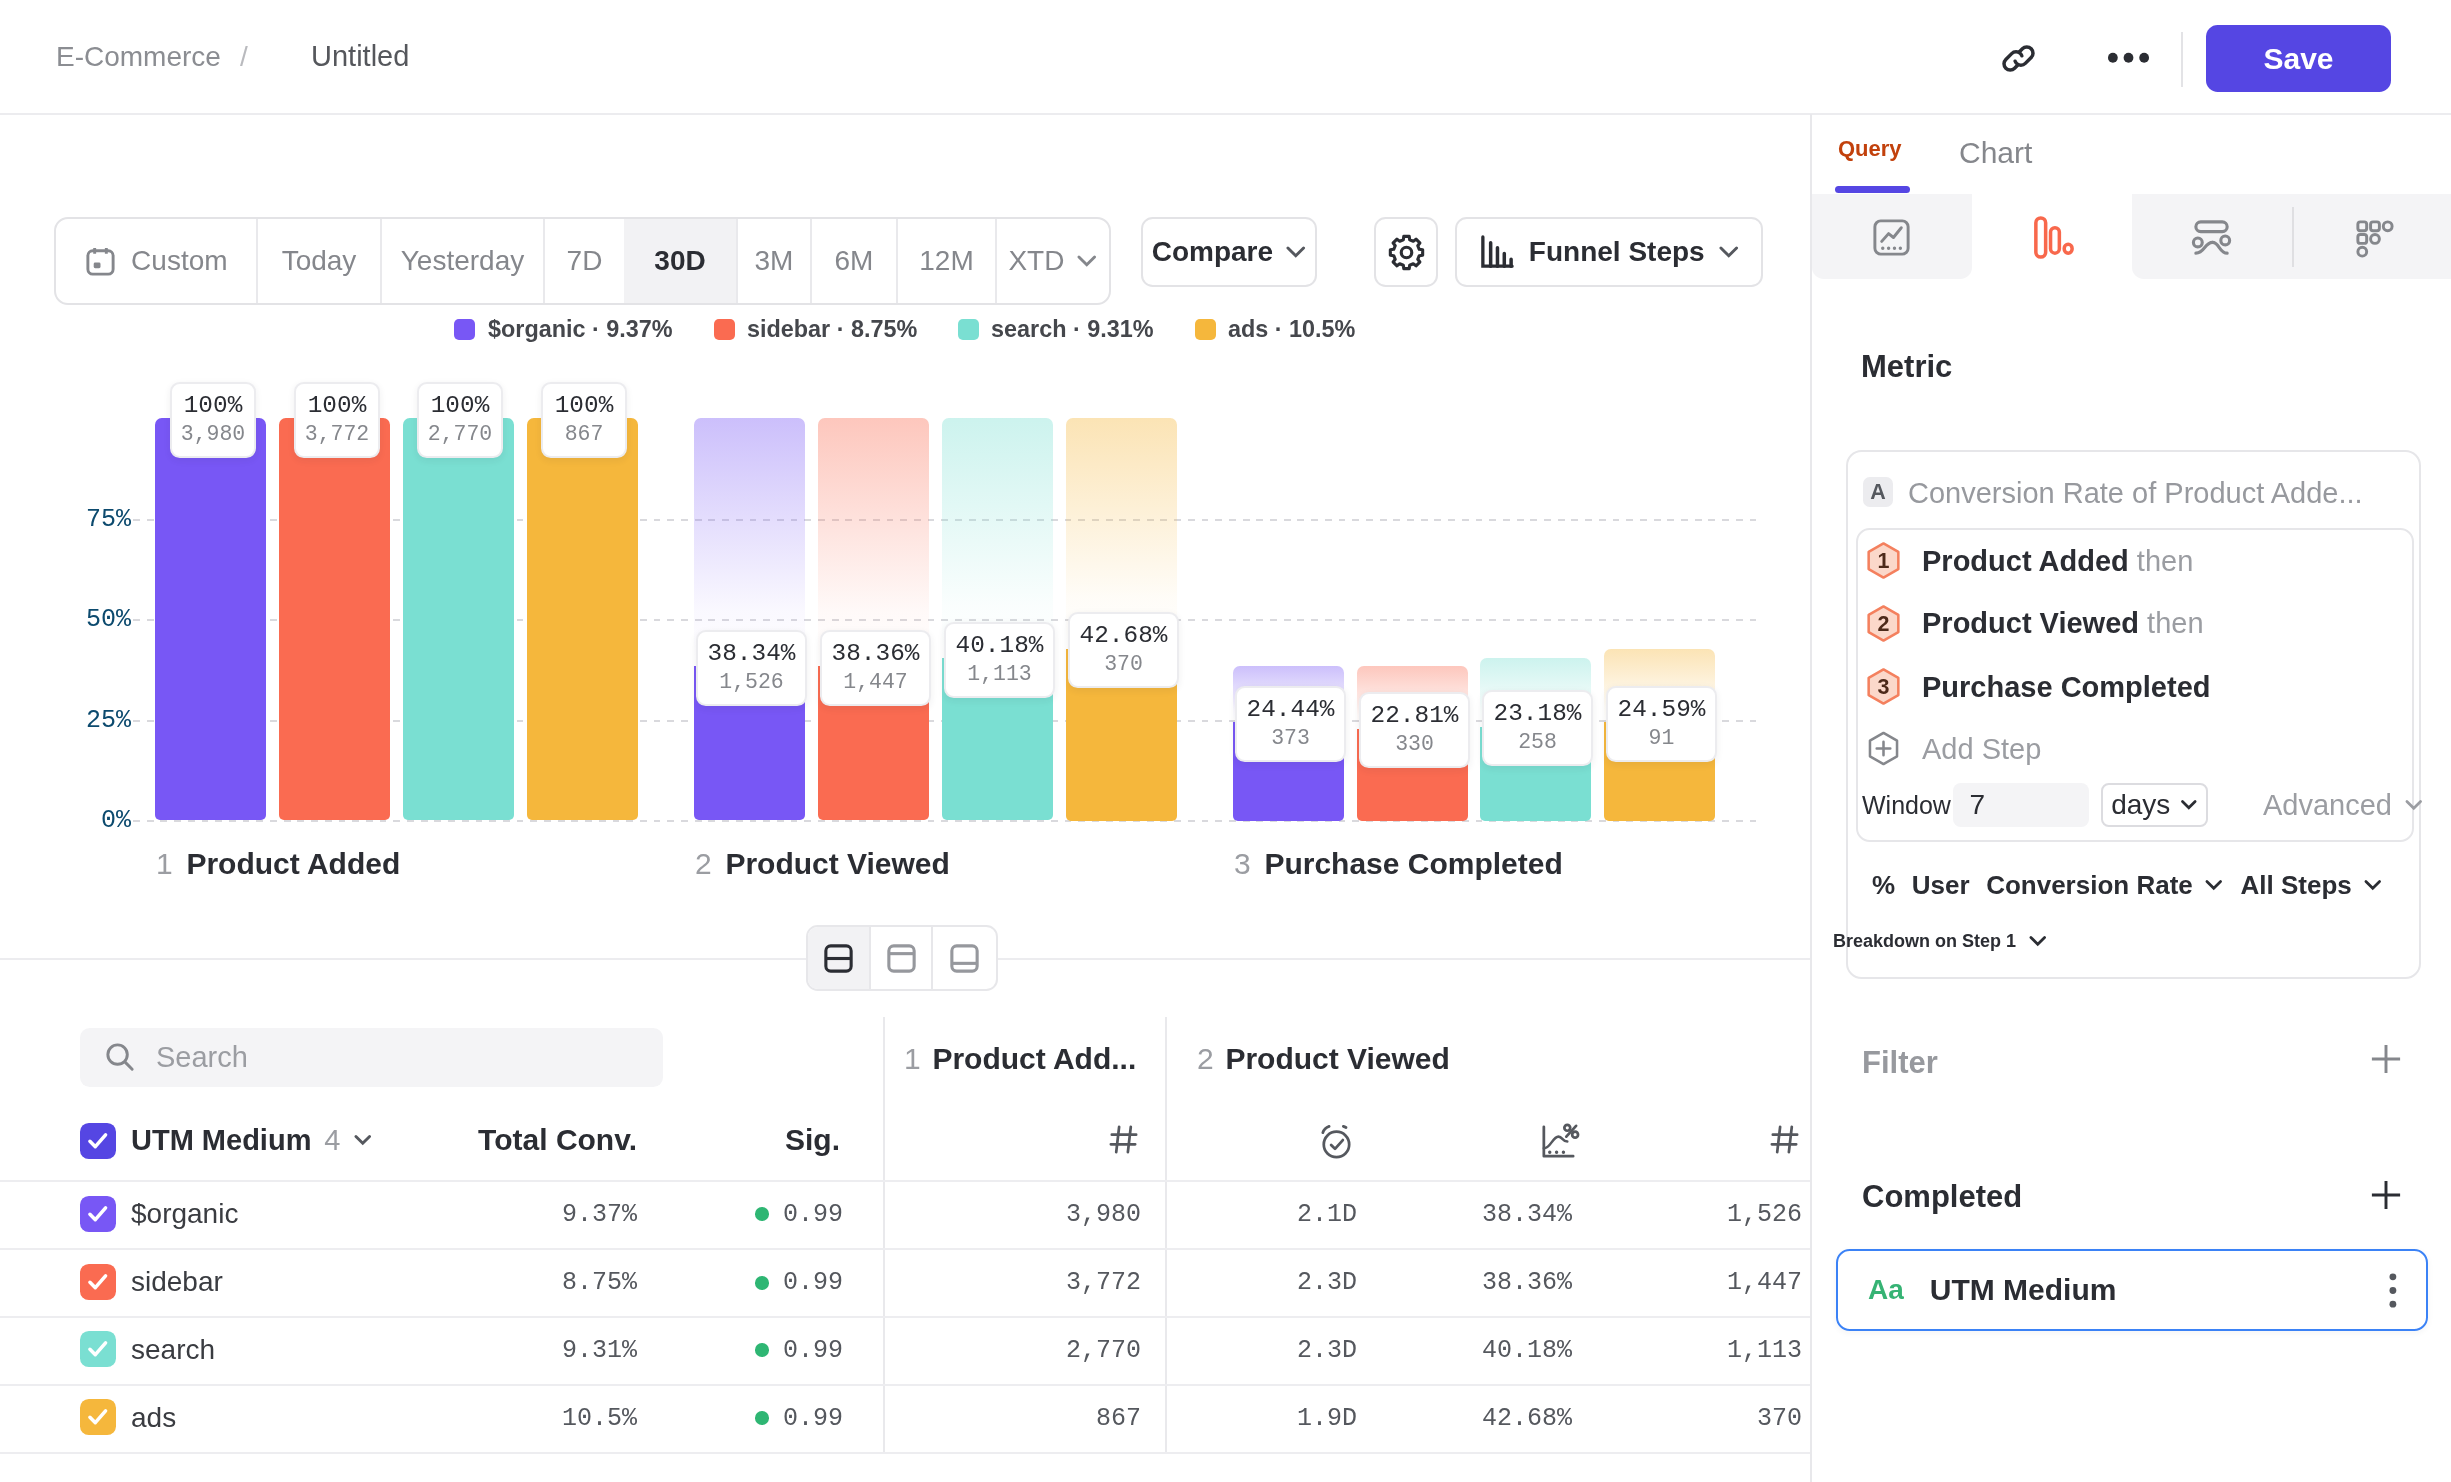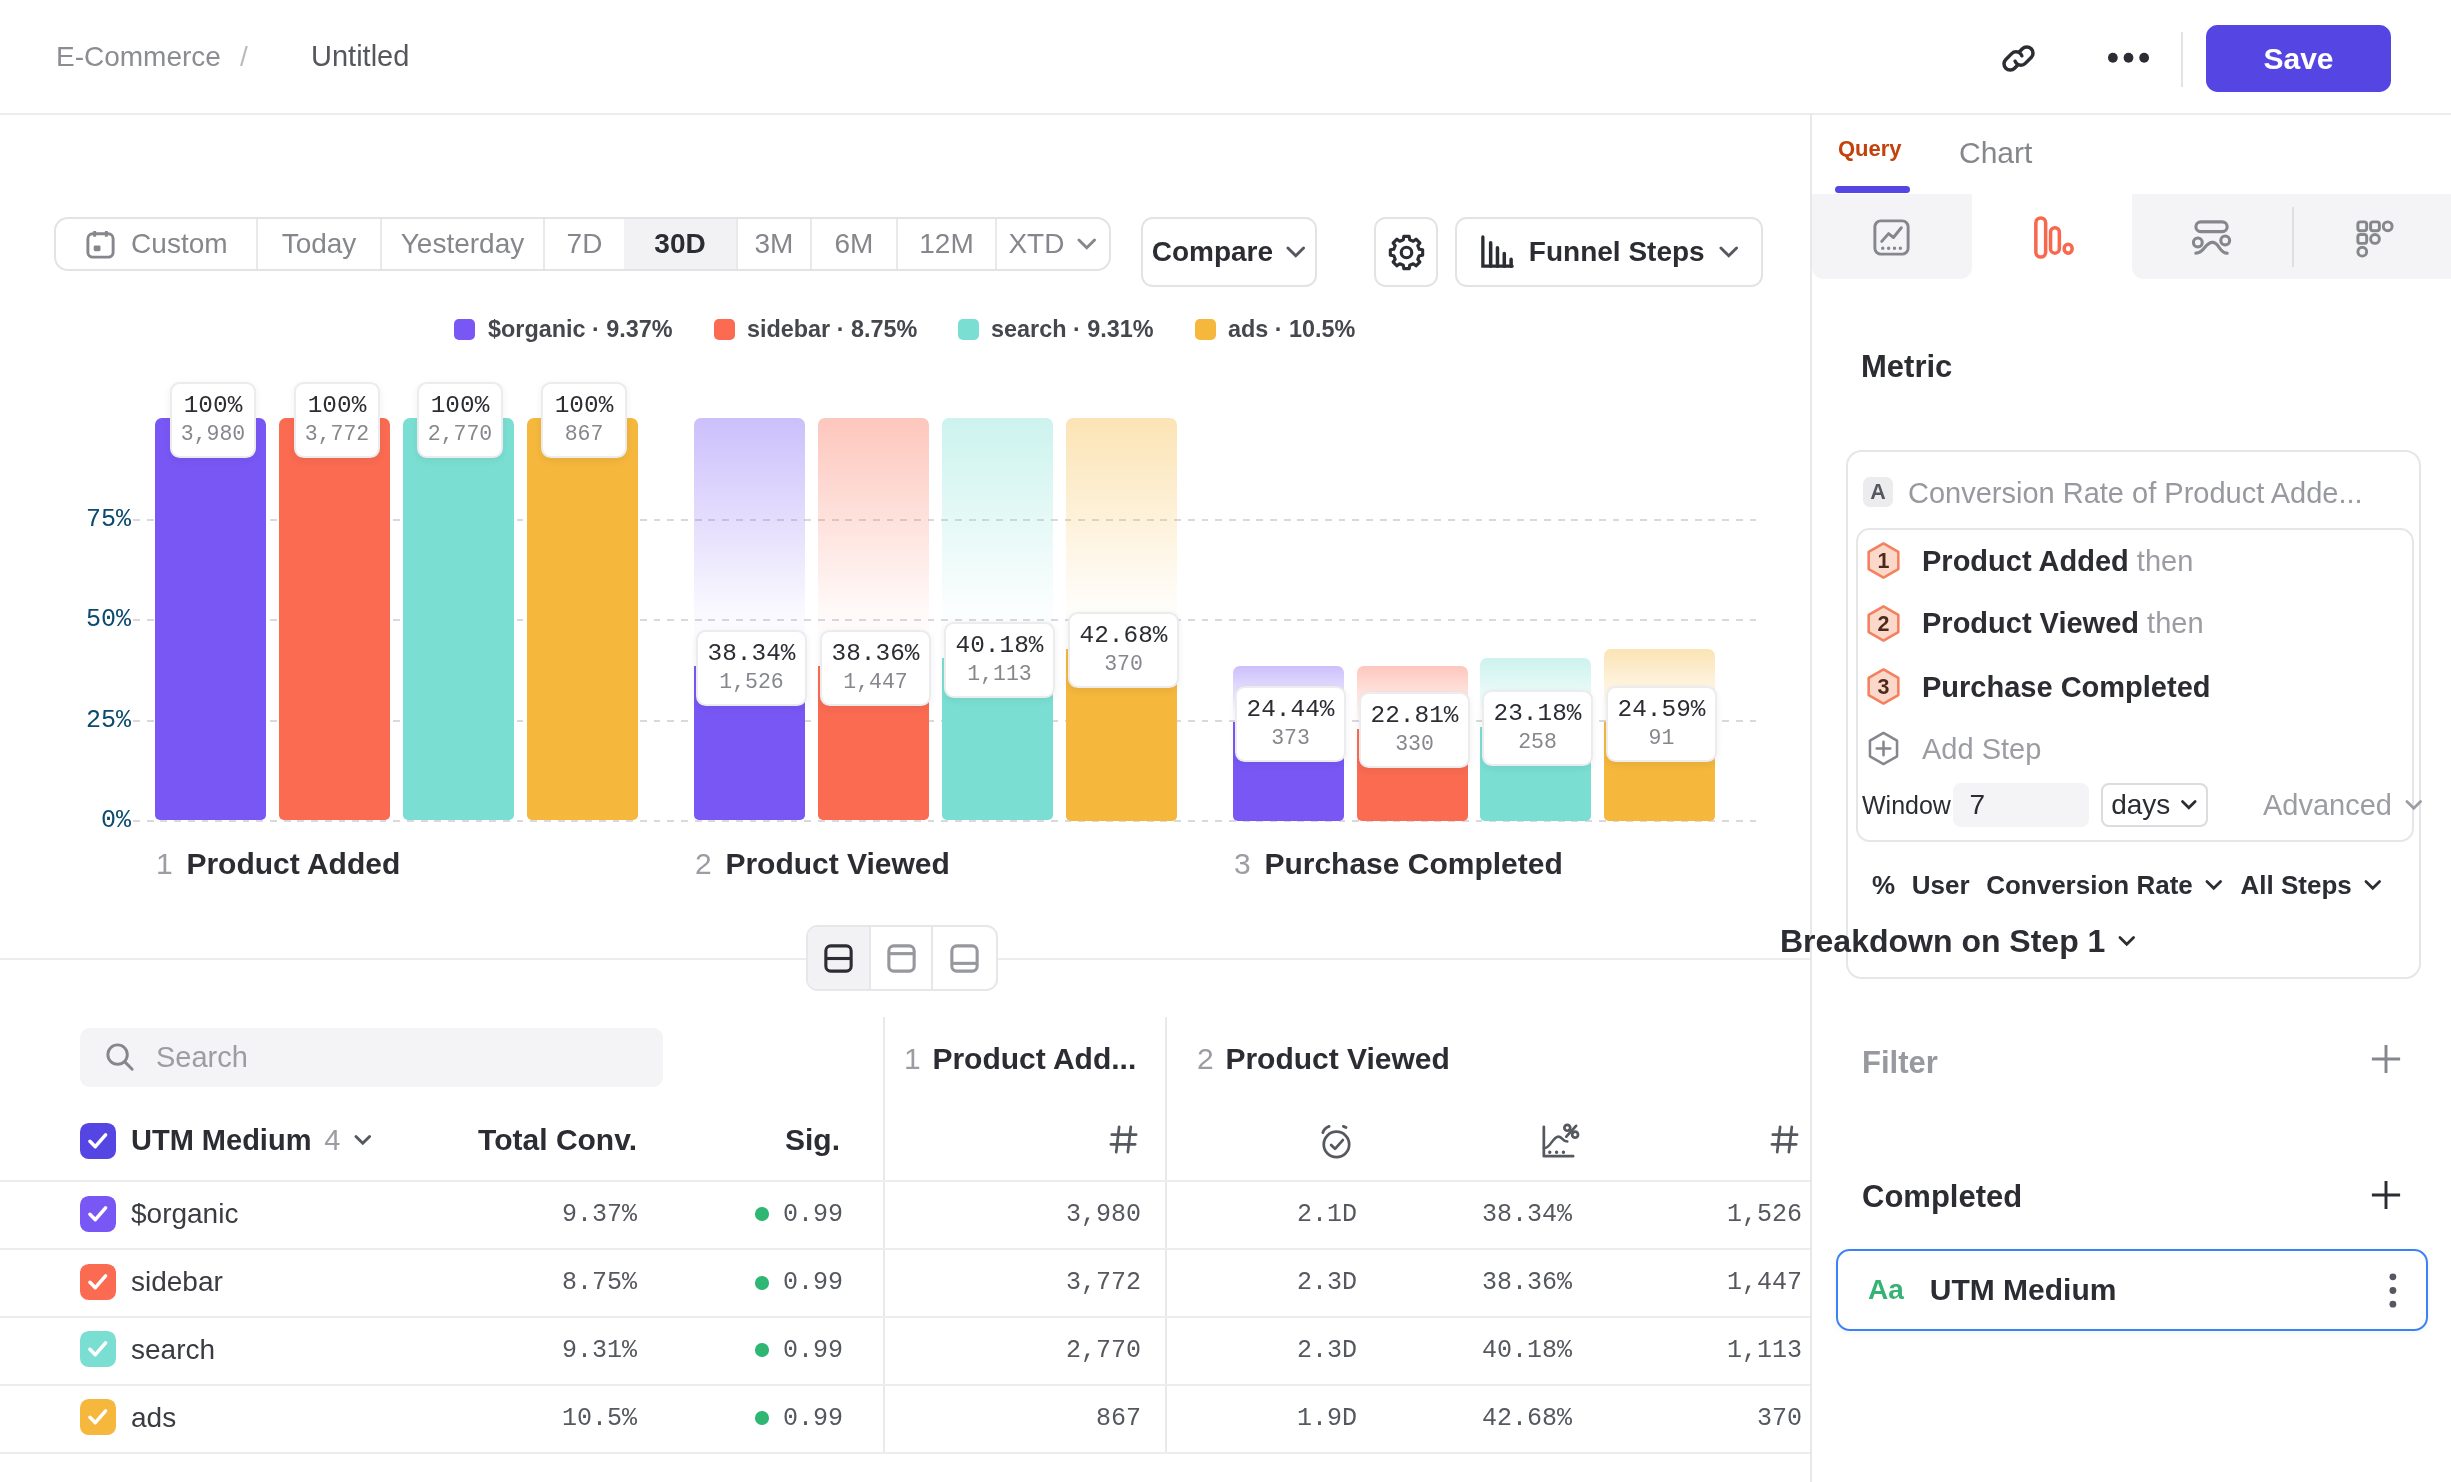--- a/index.html
+++ b/index.html
@@ -43,21 +43,21 @@
 <svg class="abs" style="left:2107px;top:47px;" width="43" height="21.5" viewBox="0 0 44 22" fill="#2b2d33">
   <circle cx="6" cy="11" r="5"></circle>
       <circle cx="22" cy="11" r="5"></circle>
       <circle cx="38" cy="11" r="5"></circle>
 </svg>
 <div class="vline" style="left:2181px;top:32px;height:55px;background:#e3e3e6;"></div>
 <div class="abs" style="left:2206px;top:25px;width:185px;height:67px;background:#5546e3;border-radius:11.7px;
      display:flex;align-items:center;justify-content:center;color:#fff;font-size:30px;font-weight:700;">Save</div>
 <div class="hline" style="top:113px;width:2452px;"></div>
 
-<div class="abs" style="left:54px;top:217px;width:1057px;height:54px;border:2px solid #e3e3e6;border-radius:14px;
+<div class="abs" style="left:54px;top:217px;width:1057px;height:88px;border:2px solid #e3e3e6;border-radius:14px;
      box-sizing:border-box;display:flex;">
   <div class="seg" style="width:200px;border-right:2px solid #e9e9ec;gap:13.7px;">
     <svg width="33" height="33" viewBox="0 0 34 34" fill="none" stroke="#85878c" stroke-width="3">
       <rect x="4" y="6" width="26" height="24" rx="5"></rect>
       <path d="M11 3 v6 M23 3 v6"></path>
       <rect x="10" y="18" width="7" height="6" rx="1.5" fill="#85878c" stroke="none"></rect>
     </svg>
     Custom</div>
   <div class="seg" style="width:122px;border-right:2px solid #e9e9ec;">Today</div>
   <div class="seg" style="width:161px;border-right:2px solid #e9e9ec;">Yesterday</div>
@@ -388,21 +388,21 @@
         <span>User</span>
 <span class="row" style="gap:11.7px;">Conversion Rate
 <svg width="19.5" height="12.7" viewBox="0 0 20 13" fill="none" stroke="#2b2d33" stroke-width="2.8" stroke-linecap="round">
             <path d="M3 3 l7 7 7-7"></path>
           </svg></span>
 <span class="row" style="gap:11.7px;">All Steps
 <svg width="19.5" height="12.7" viewBox="0 0 20 13" fill="none" stroke="#2b2d33" stroke-width="2.8" stroke-linecap="round">
             <path d="M3 3 l7 7 7-7"></path>
           </svg></span>
 </div>
-<div class="abs row" style="left:1780px;top:941px;transform:translateY(-50%);font-size:32px;color:#2b2d33;font-weight:600;gap:11.7px;">Breakdown on Step 1
+<div class="abs row" style="left:1833px;top:941px;transform:translateY(-50%);font-size:18px;color:#2b2d33;font-weight:600;gap:11.7px;">Breakdown on Step 1
 <svg width="19.5" height="12.7" viewBox="0 0 20 13" fill="none" stroke="#2b2d33" stroke-width="2.8" stroke-linecap="round">
           <path d="M3 3 l7 7 7-7"></path>
         </svg></div>
 <div class="abs" style="left:1862px;top:1045px;font-size:31px;color:#97999e;font-weight:700;">Filter</div>
 <svg class="abs" style="left:2368px;top:1041px;" width="36" height="36" viewBox="0 0 37 37" fill="none" stroke="#85878c" stroke-width="3">
         <path d="M18.5 4 v29 M4 18.5 h29"></path>
       </svg>
 <div class="abs" style="left:1862px;top:1179px;font-size:31px;color:#2b2d33;font-weight:700;">Completed</div>
 <svg class="abs" style="left:2368px;top:1177px;" width="36" height="36" viewBox="0 0 37 37" fill="none" stroke="#2b2d33" stroke-width="3">
         <path d="M18.5 4 v29 M4 18.5 h29"></path>

